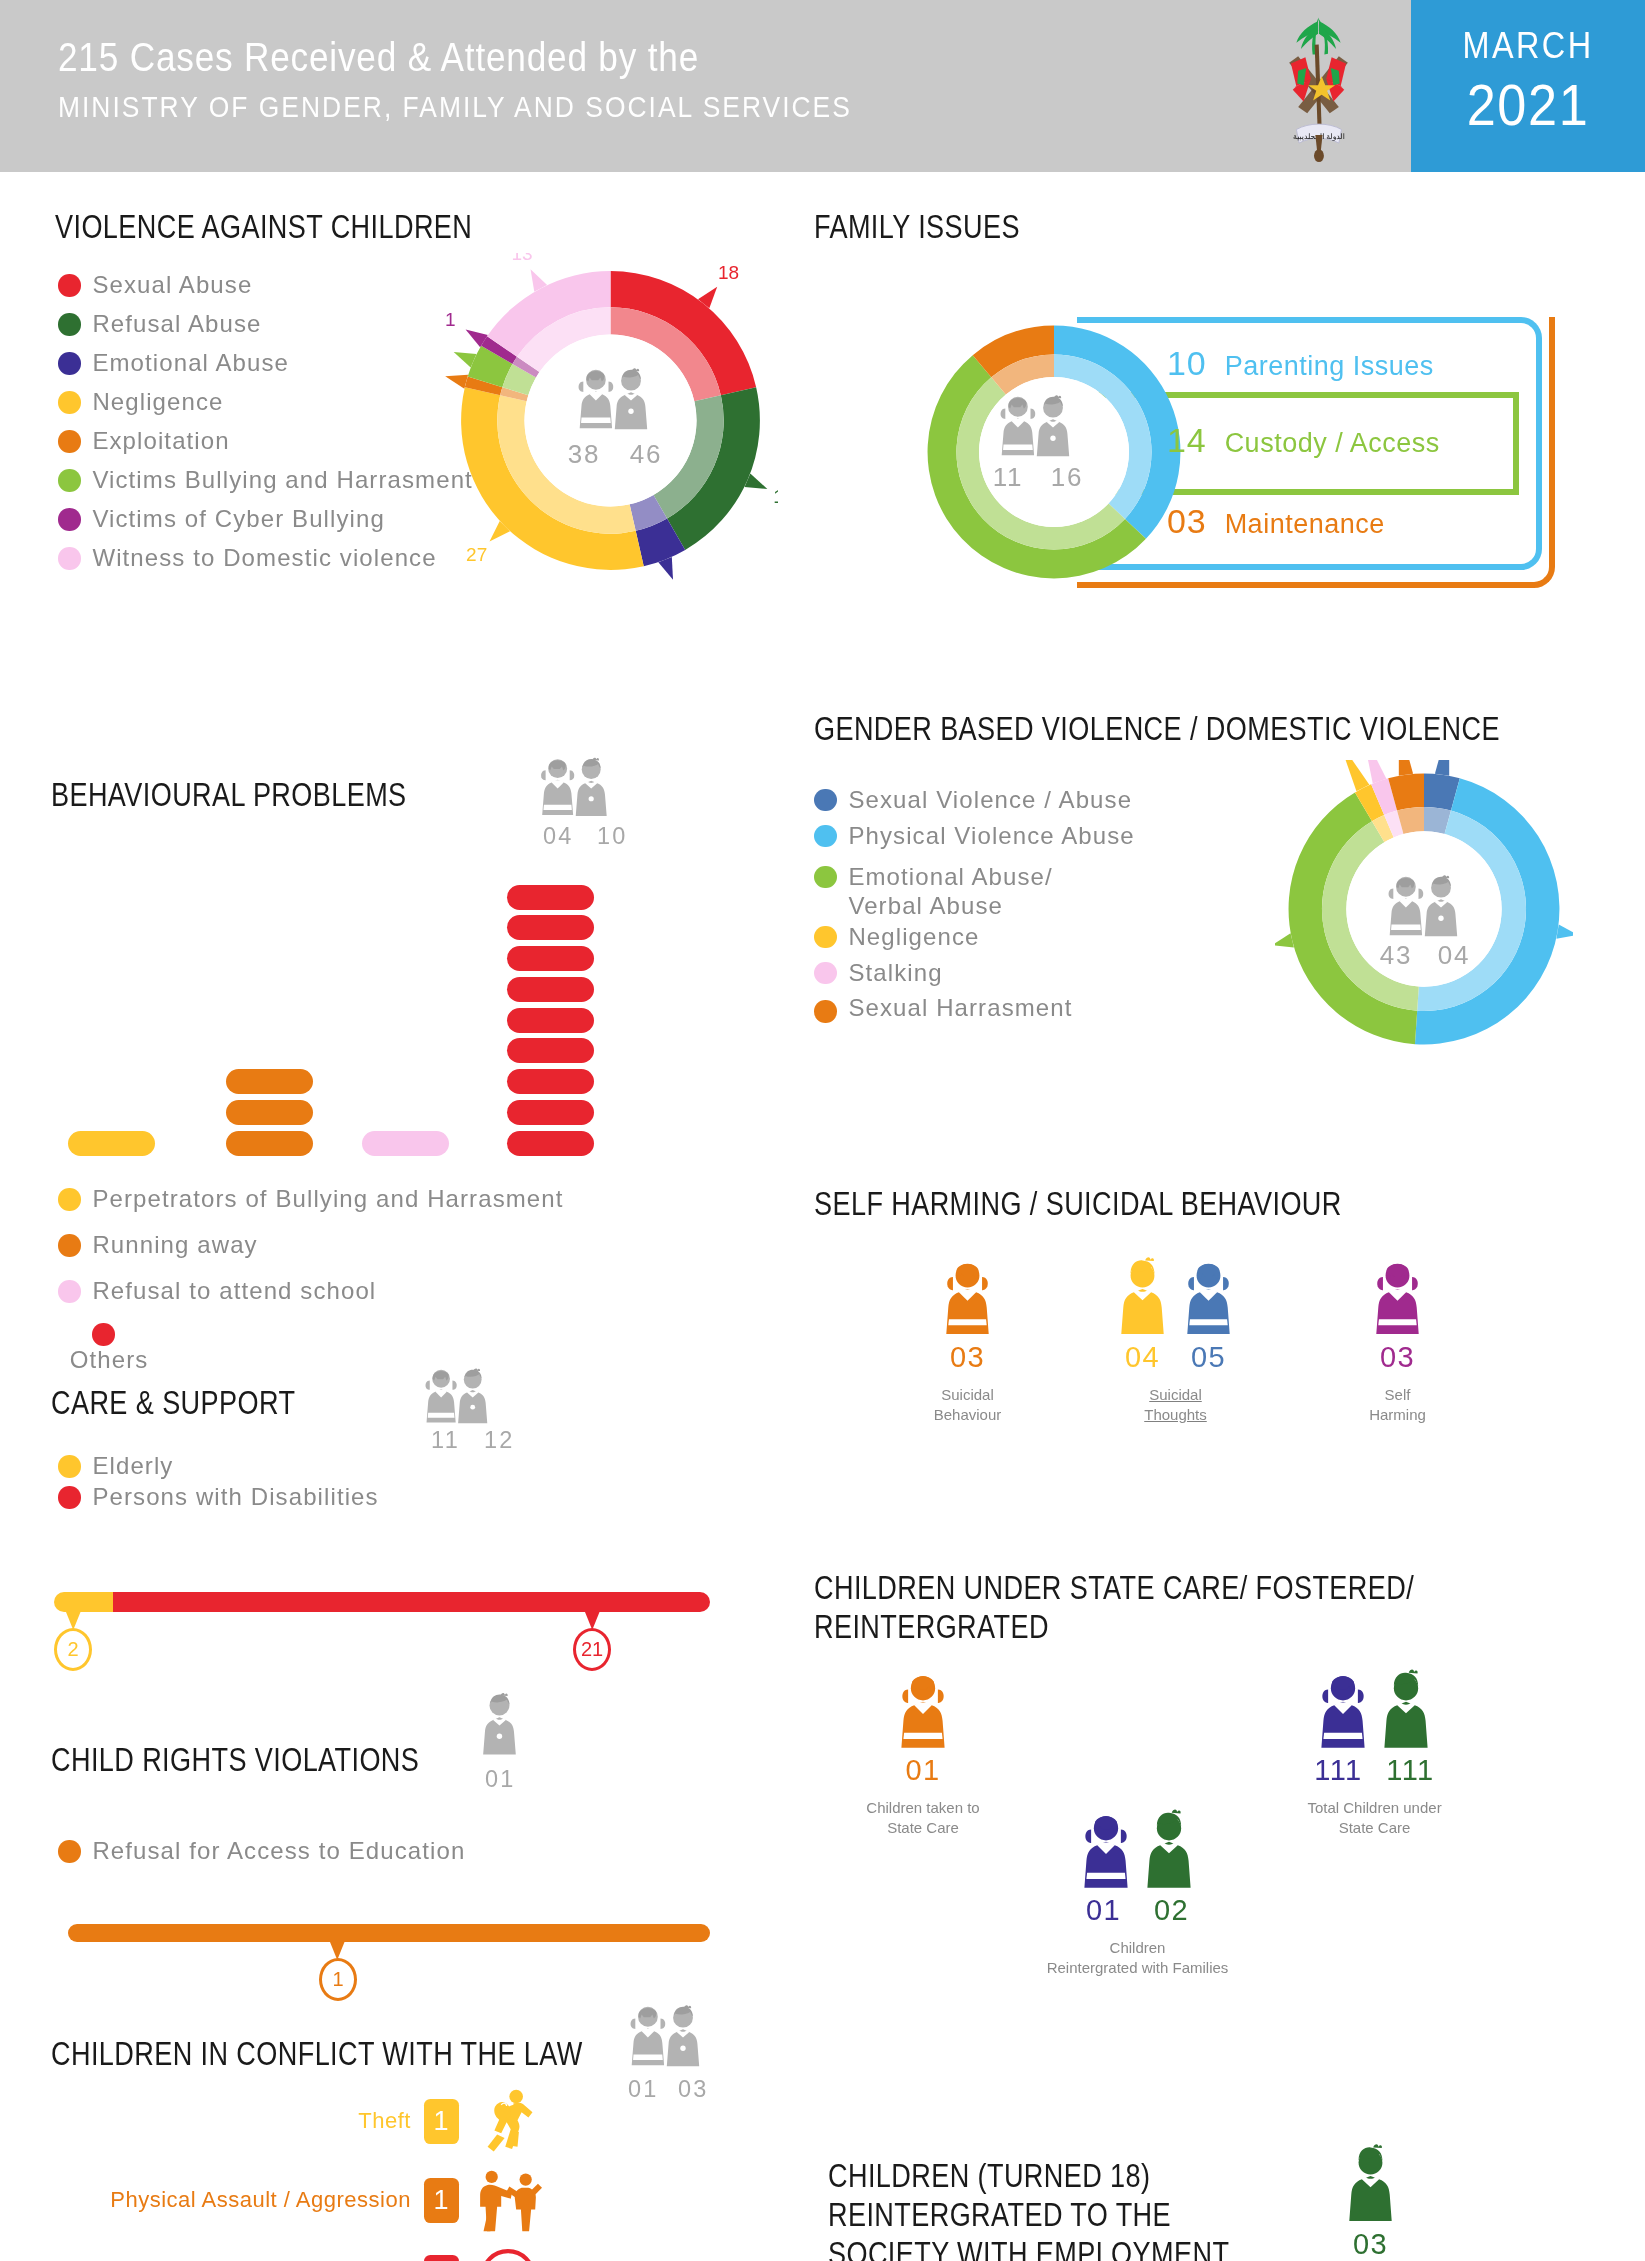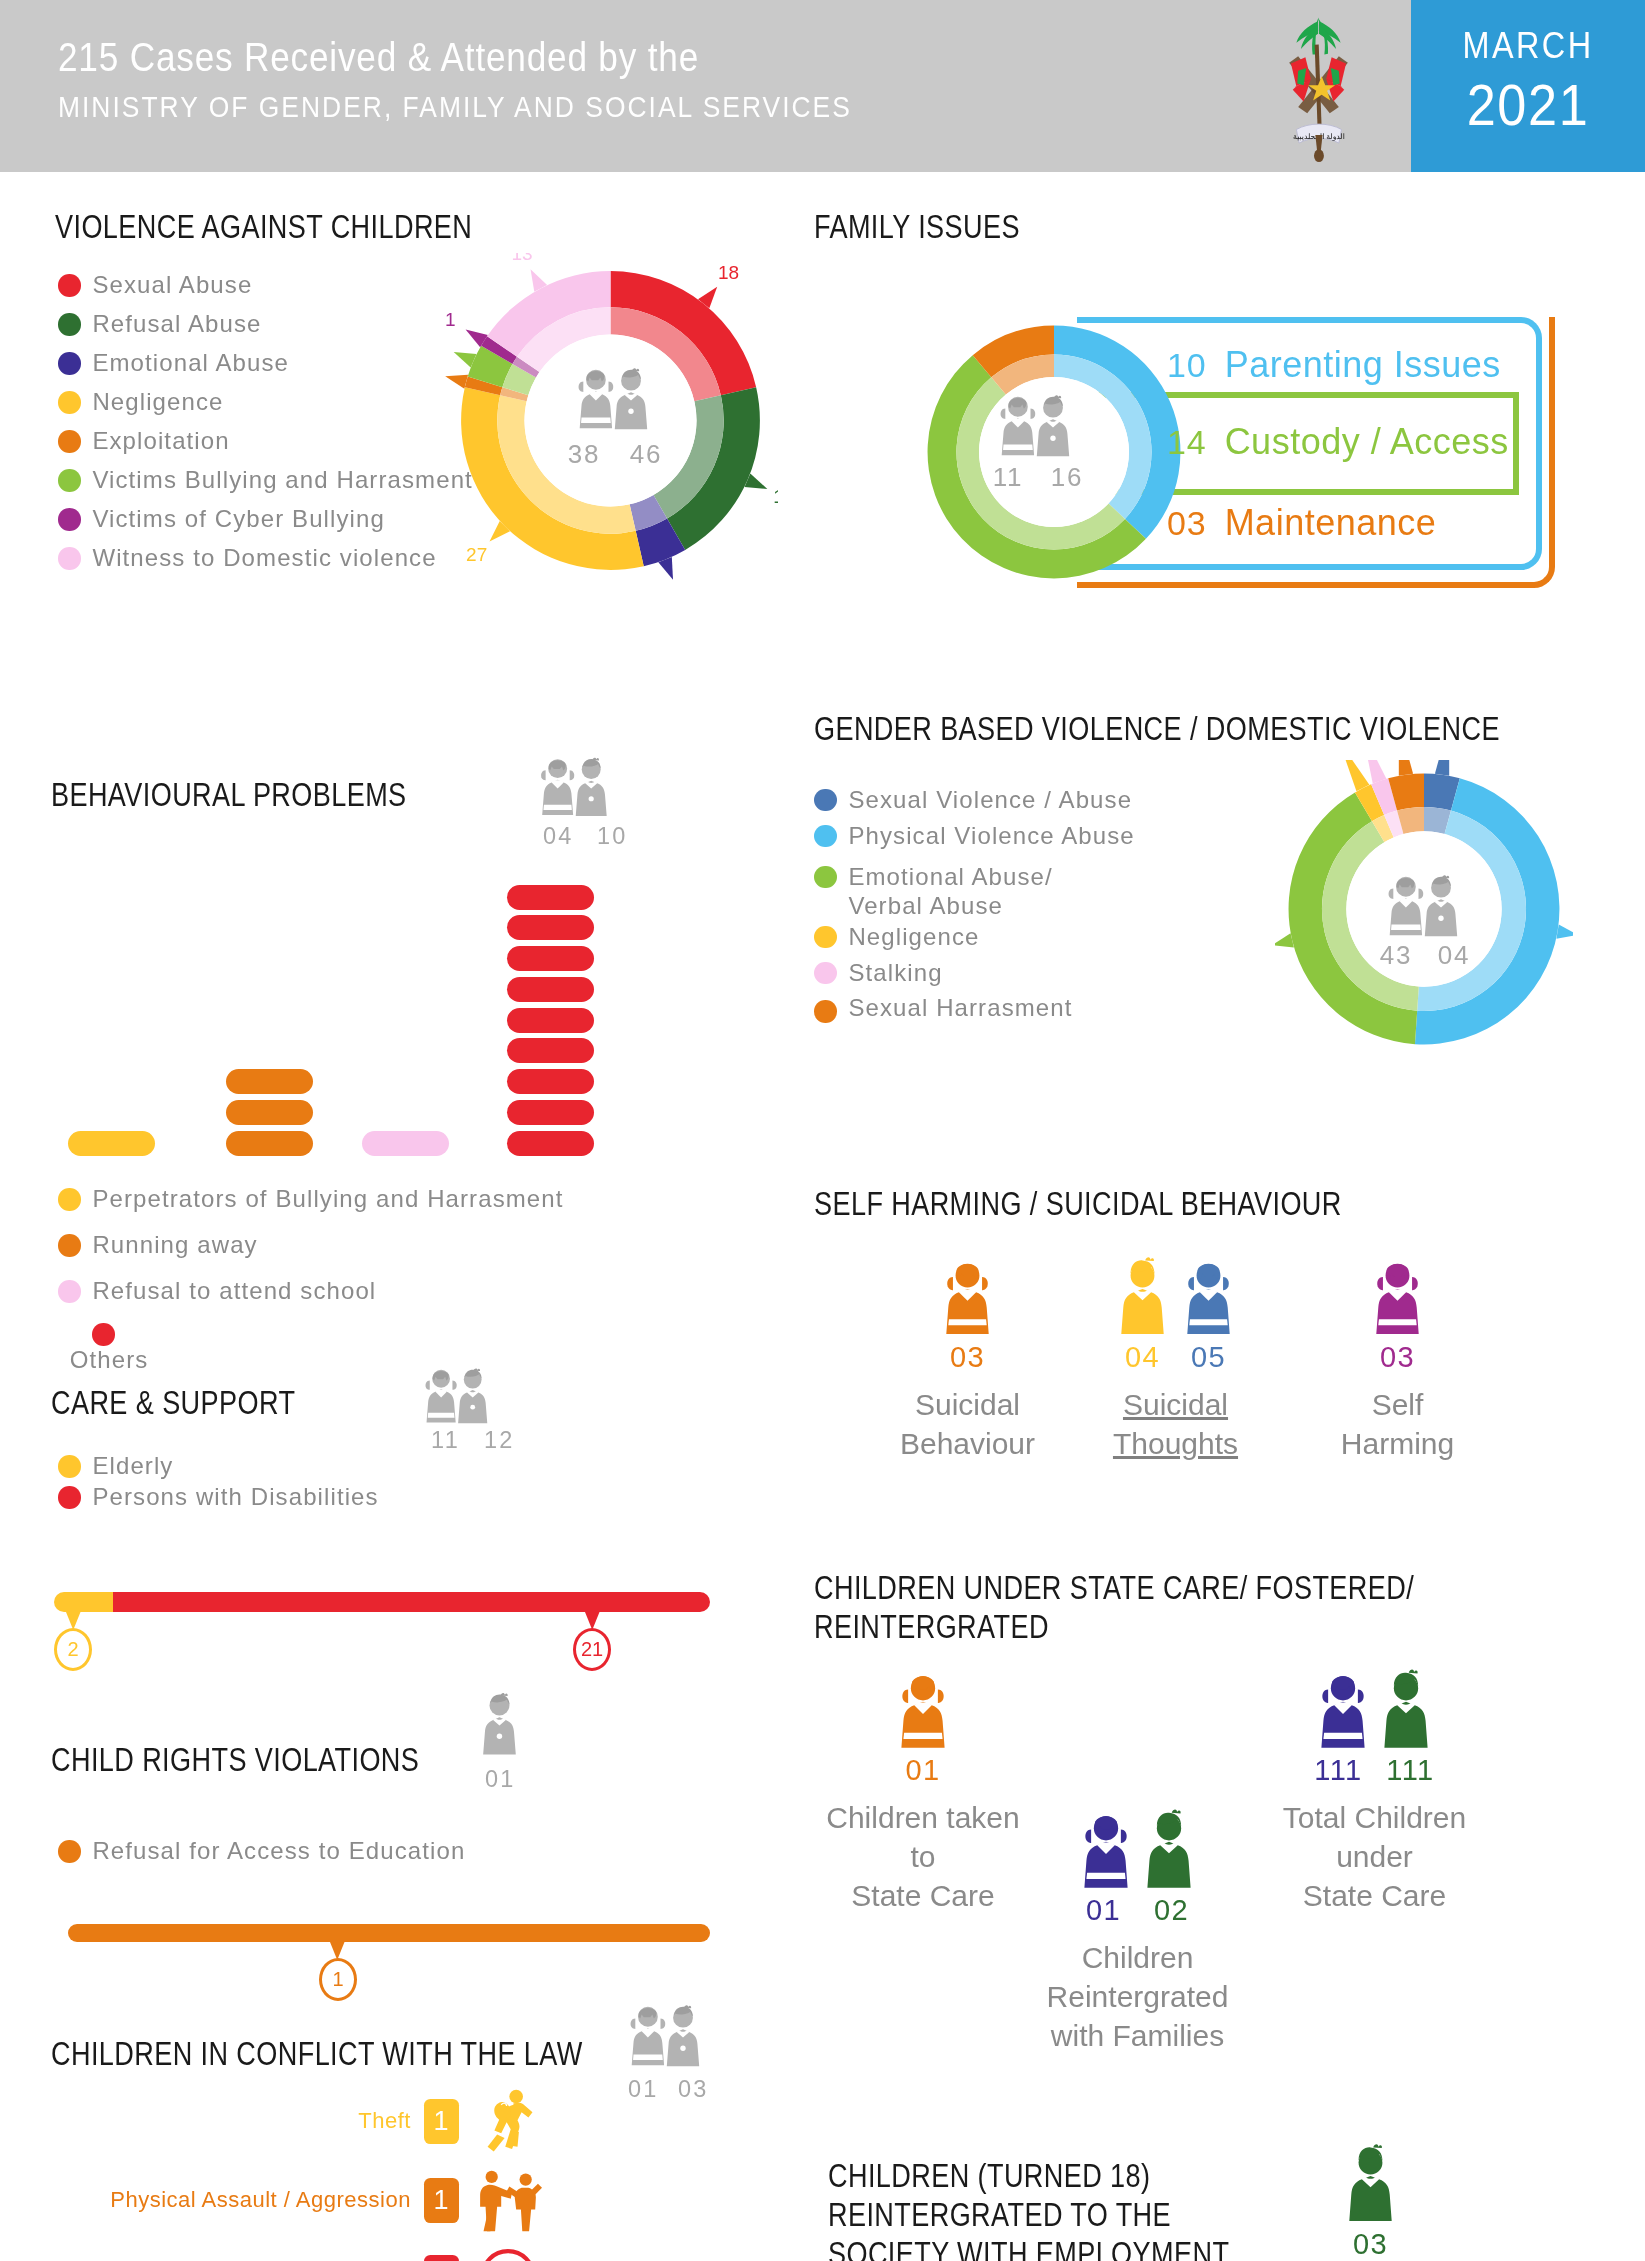--- a/index.html
+++ b/index.html
@@ -51,21 +51,21 @@
   }
   .people-icon { position:absolute; }
   .people-num {
     position:absolute; font-size:23.5px; color:#a8a8a8; letter-spacing:2.3px;
     font-family:"Liberation Sans Narrow","Liberation Sans",sans-serif;
   }
 
   
   .fi-row { position:absolute; display:flex; align-items:baseline; }
   .fi-num { font-size:34px; font-family:"Liberation Sans Narrow","Liberation Sans",sans-serif; letter-spacing:0.9px; }
-  .fi-lbl { font-size:36px; margin-left:18px; font-family:"Liberation Sans Narrow","Liberation Sans",sans-serif; letter-spacing:0.5px; }
+  .fi-lbl { font-size:27px; margin-left:18px; font-family:"Liberation Sans Narrow","Liberation Sans",sans-serif; letter-spacing:0.5px; }
 
   
   .bp-bar { position:absolute; width:87px; height:25px; border-radius:12.7px; }
 
   
   .meter-bubble {
     position:absolute; border-radius:50%; background:#fff;
     display:flex; align-items:center; justify-content:center;
     font-size:20px; font-family:"Liberation Sans Narrow","Liberation Sans",sans-serif;
   }
@@ -76,21 +76,21 @@
   .ccl-box {
     width:35px; height:45px; border-radius:6.3px; color:#fff; font-size:27px;
     display:flex; align-items:center; justify-content:center; margin-left:12.7px;
     font-family:"Liberation Sans Narrow","Liberation Sans",sans-serif;
   }
 
   
   .fig-col { position:absolute; text-align:center; }
   .fig-num { font-size:29px; font-family:"Liberation Sans Narrow","Liberation Sans",sans-serif; letter-spacing:1.4px; }
   .fig-cap {
-    font-size:30px; color:#8a8a8a; line-height:1.3; margin-top:11.8px;
+    font-size:15px; color:#8a8a8a; line-height:1.3; margin-top:11.8px;
     font-family:"Liberation Sans Narrow","Liberation Sans",sans-serif; white-space:pre-line;
   }
 </style>
 </head>
 <body>
 
 <div class="header">
   <div class="header-titles">
     <div class="header-title-main">215 Cases Received &amp; Attended by the</div>
     <div class="header-title-sub">MINISTRY OF GENDER, FAMILY AND SOCIAL SERVICES</div>

